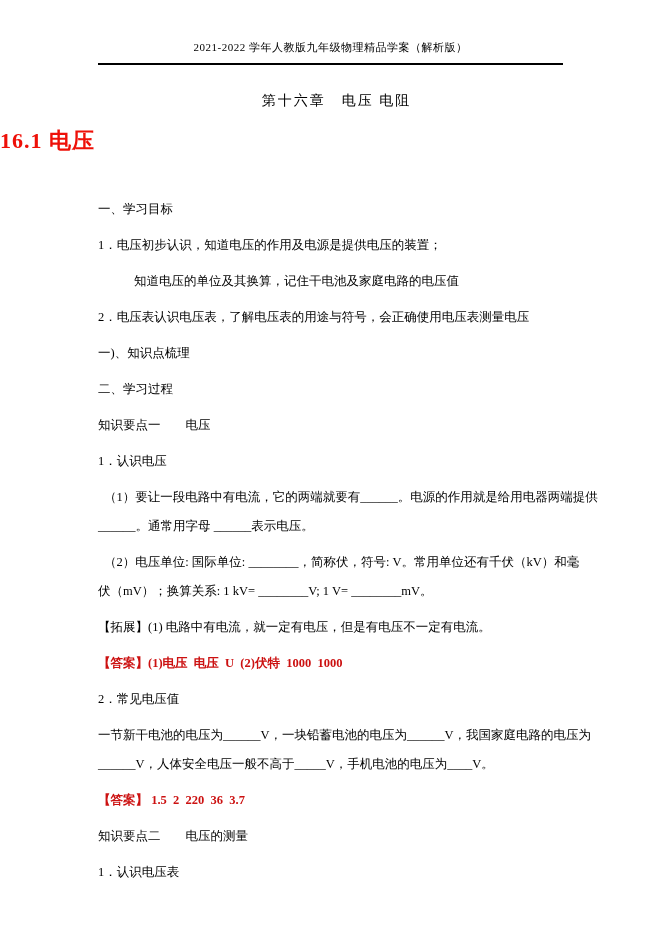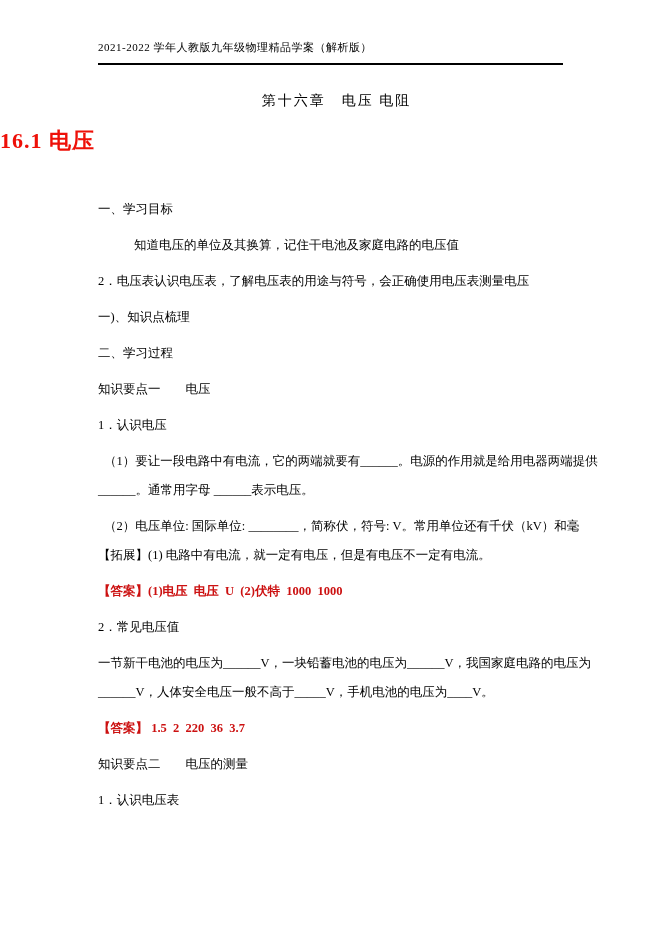--- a/index.html
+++ b/index.html
@@ -18,20 +18,21 @@
   }
   .header {
     position: absolute;
     left: 98px;
     right: 98px;
     top: 40px;
   }
   .header-text {
     font-size: 11px;
     line-height: 14px;
+    text-align: center;
     letter-spacing: 0.5px;
     white-space: pre;
   }
   .header-rule {
     border-bottom: 2px solid #000000;
     margin-top: 9px;
   }
   .chapter {
     position: absolute;
     top: 86px;
@@ -82,29 +83,31 @@
   <div class="header">
     <div class="header-text">2021-2022 学年人教版九年级物理精品学案（解析版）</div>
     <div class="header-rule"></div>
   </div>
 
   <h1 class="chapter">第十六章　电压 电阻</h1>
   <h2 class="section">16.1 电压</h2>
 
   <div class="body-text">
     <div class="line">一、学习目标</div>
+    <div class="line">1．电压初步认识，知道电压的作用及电源是提供电压的装置；</div>
     <div class="line indent">知道电压的单位及其换算，记住干电池及家庭电路的电压值</div>
     <div class="line">2．电压表认识电压表，了解电压表的用途与符号，会正确使用电压表测量电压</div>
     <div class="line">一)、知识点梳理</div>
     <div class="line">二、学习过程</div>
     <div class="line">知识要点一　　电压</div>
     <div class="line">1．认识电压</div>
     <div class="line indent-sm no-gap">（1）要让一段电路中有电流，它的两端就要有______。电源的作用就是给用电器两端提供</div>
     <div class="line">______。通常用字母 ______表示电压。</div>
     <div class="line indent-sm no-gap">（2）电压单位: 国际单位: ________，简称伏，符号: V。常用单位还有千伏（kV）和毫</div>
+    <div class="line">伏（mV）；换算关系: 1 kV= ________V; 1 V= ________mV。</div>
     <div class="line">【拓展】(1) 电路中有电流，就一定有电压，但是有电压不一定有电流。</div>
     <div class="line red">【答案】(1)电压  电压  U  (2)伏特  1000  1000</div>
     <div class="line">2．常见电压值</div>
     <div class="line no-gap">一节新干电池的电压为______V，一块铅蓄电池的电压为______V，我国家庭电路的电压为</div>
     <div class="line">______V，人体安全电压一般不高于_____V，手机电池的电压为____V。</div>
     <div class="line red">【答案】 1.5  2  220  36  3.7</div>
     <div class="line">知识要点二　　电压的测量</div>
     <div class="line">1．认识电压表</div>
   </div>
 

